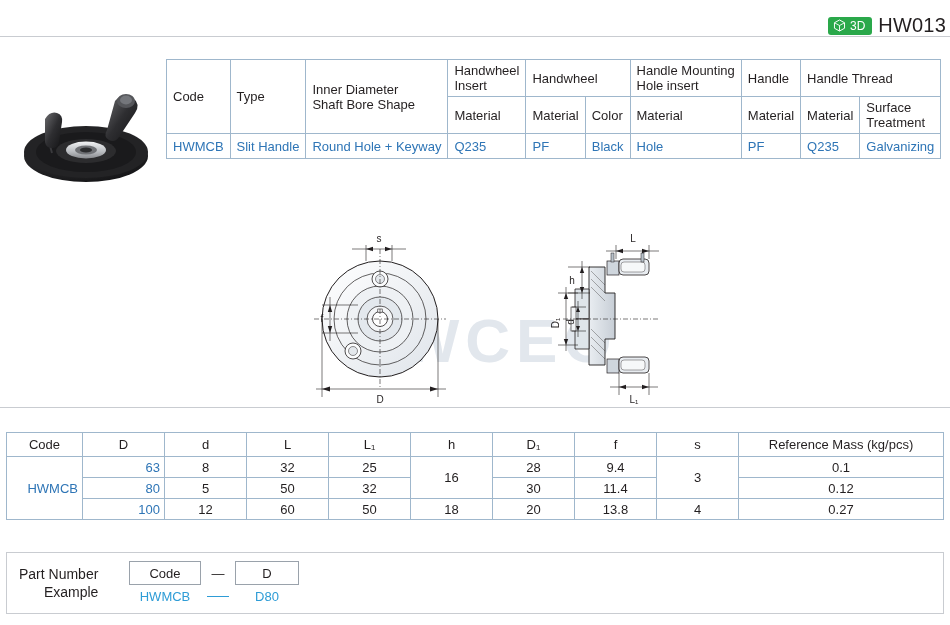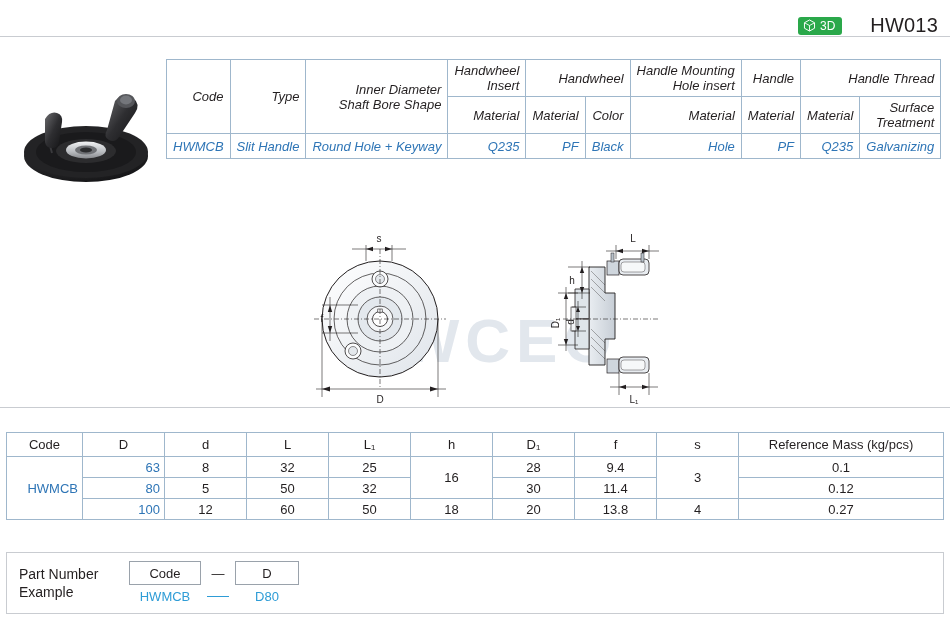--- a/index.html
+++ b/index.html
@@ -9,22 +9,22 @@
     background: #ffffff;
     font-family: "Liberation Sans", sans-serif;
     color: #231f20;
     position: relative;
     overflow: hidden;
   }
   .page { position:relative; width:950px; height:625px; }
 
   
   .topbar {
-    position:absolute; top:14px; right:12px;
-    display:flex; align-items:center; gap:28px;
+    position:absolute; top:14px; right:4px;
+    display:flex; align-items:center; gap:6px;
   }
   .badge3d {
     display:flex; align-items:center; gap:4px;
     background:#2aa84a; color:#fff;
     border-radius:3px; padding:2px 7px 2px 5px;
     font-size:12px; line-height:14px;
   }
   .badge3d svg { display:block; }
   .partcode { font-size:20px; color:#231f20; letter-spacing:0.2px; }
 
@@ -40,26 +40,25 @@
 
   
   table.spec {
     position:absolute; left:166px; top:22px;
     border-collapse:collapse;
     font-size:13px;
     color:#231f20;
   }
   table.spec td, table.spec th {
     border:1px solid #9fb7cc;
-    text-align:right;
+    text-align:left;
     padding:3px 6px;
     font-weight:normal;
     background:#fff;
     white-space:nowrap;
-    font-style:italic;
   }
   table.spec .hdr { height:27px; }
   table.spec tr.values td { color:#2e75b6; height:25px; }
 
   
   .drawing { position:absolute; left:300px; top:190px; width:400px; height:190px; }
   .watermark {
     position:absolute; left:350px; top:268px;
     font-size:62px; font-weight:bold;
     color:#e2e7ed; letter-spacing:6px;
@@ -87,21 +86,21 @@
   table.dims td.blue { color:#2e75b6;text-align:right; }
 
   
   .pnbox {
     position:absolute; left:6px; top:552px; width:938px; height:62px;
     border:1px solid #c9ccd1;
     background:#fff;
   }
   .pn-label {
     position:absolute; left:12px; top:12px;
-    font-size:14px; line-height:18px; color:#231f20;
+    font-size:14px; line-height:18px; color:#231f20;text-align:right;
   }
   .pn-row { position:absolute; left:122px; top:8px; display:flex; align-items:center; gap:0px; }
   .pn-cell {
     width:64px; height:24px; border:1px solid #9aa2ab; background:#fff;
     display:flex; align-items:center; justify-content:center;
     font-size:13px; color:#231f20;
   }
   .pn-cell.wide { width:72px; }
   .pn-dash { width:34px; text-align:center; color:#231f20; font-size:13px; }
   .pn-vals { position:absolute; left:122px; top:36px; display:flex; align-items:center; }

